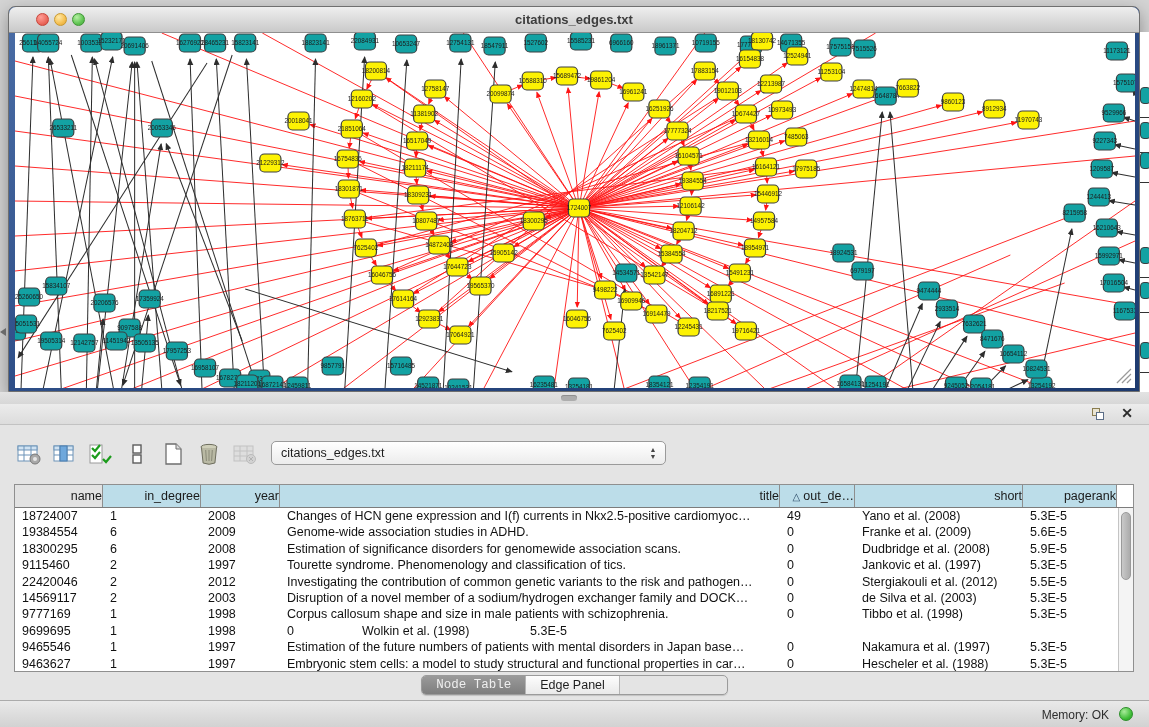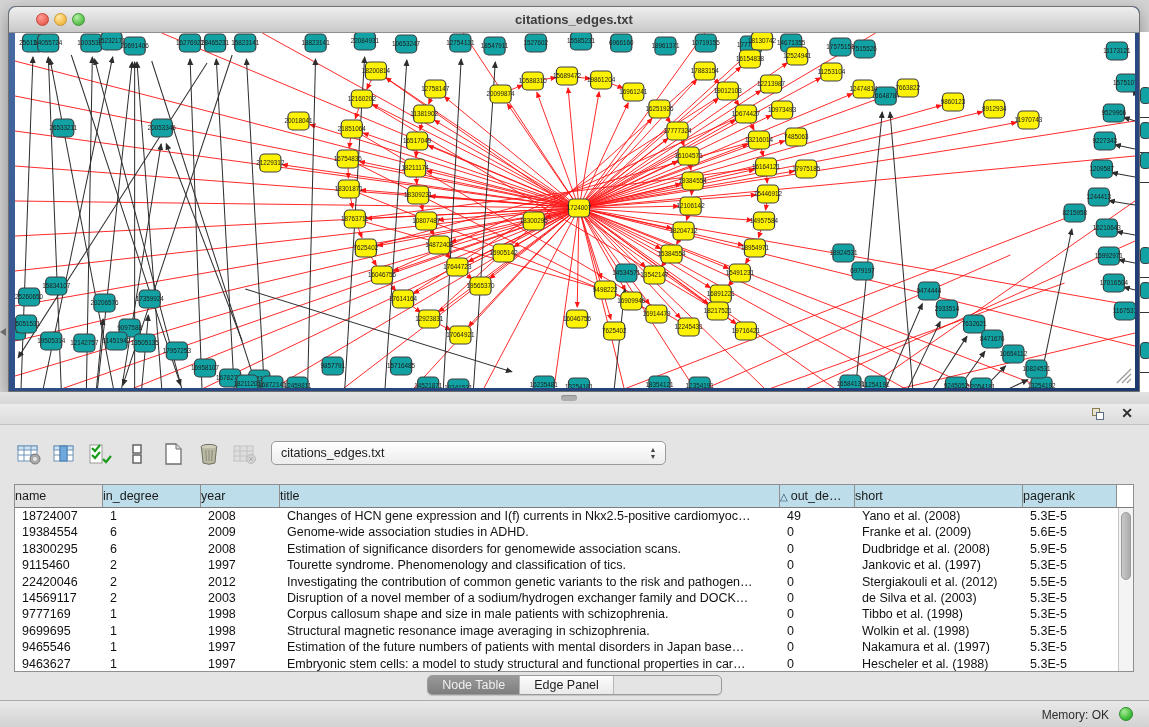--- a/index.html
+++ b/index.html
@@ -57,38 +57,38 @@
   .fx span { font-size:9px; }
 
   .combo { position:absolute; left:271px; top:16px; width:395px; height:24px; border:1px solid #9a9a9a;
     border-radius:5px; background:linear-gradient(#ffffff,#ececec); display:flex; align-items:center; }
   .combo-text { flex:1; padding-left:9px; font-size:12.5px; color:#1c1c1c; }
   .combo-stepper { width:20px; text-align:center; color:#444; font-size:7px; line-height:7px; padding-right:4px; }
 
   .tablebox { position:absolute; left:14px; top:59px; width:1120px; height:188px; background:#fff;
     border:1px solid #8f8f8f; overflow:hidden; }
   .thead { display:flex; height:23px; border-bottom:1px solid #7c7c7c; }
-  .th { font-size:12.5px; color:#1a1a1a; text-align:left; line-height:22px; border-right:1px solid #8e8e8e;
+  .th { font-size:12.5px; color:#1a1a1a; text-align:right; line-height:22px; border-right:1px solid #8e8e8e;
     background:#bcdde9; overflow:hidden; white-space:nowrap; }
   .th.first { background:#e2e2e2; }
   .sortglyph { font-size:10px; color:#2b4a66; margin-right:3px; }
   .trow { display:flex; height:16.4px; }
   .td { font-size:12.5px; color:#111; white-space:nowrap; overflow:hidden; padding-left:7px; line-height:16px; }
 
   .vscroll { position:absolute; right:0; top:23px; bottom:0; width:15px; background:#f4f4f4; border-left:1px solid #c4c4c4; }
   .vthumb { position:absolute; left:2px; top:4px; width:10px; height:68px; border-radius:5px;
     background:linear-gradient(90deg,#c9c9c9,#ababab); border:1px solid #9a9a9a; }
 
   .tabs { position:absolute; left:0; top:250px; width:1149px; display:flex; justify-content:center; }
   .seg { display:flex; border:1px solid #9b9b9b; border-radius:5px; overflow:hidden; height:20px;
     box-shadow:0 1px 1px rgba(0,0,0,.15); }
   .seg .tab { padding:0 14px; font-size:12.5px; line-height:19px; color:#1e1e1e;
     background:linear-gradient(#fdfdfd,#e9e9e9); border-right:1px solid #b5b5b5; }
   .seg .tab:last-child { border-right:none;margin-top:32px; }
-  .seg .tab.sel { background:linear-gradient(#9a9a9a,#7e7e7e); color:#efefef; }
+  .seg .tab.sel { background:linear-gradient(#9a9a9a,#7e7e7e); color:#efefef;font-family:Liberation Mono, monospace; }
 
   
   .statusbar { position:absolute; left:0; top:700px; width:1149px; height:27px;
     background:linear-gradient(#e9e9e9,#d2d2d2); border-top:1px solid #ababab; }
   .mem-label { position:absolute; right:40px; top:7px; font-size:12px; color:#2e2e2e; }
   .mem-led { position:absolute; right:16px; top:6px; width:14px; height:14px; border-radius:50%;
     background:radial-gradient(circle at 35% 30%,#a8eb9a,#3cbb35 65%,#2a9b27); border:1px solid #2b8f28; }
 </style>
 </head>
 <body>
@@ -1077,21 +1077,20 @@
             <div class="td" style="width:79px">1998</div>
             <div class="td" style="width:500px">Corpus callosum shape and size in male patients with schizophrenia.</div>
             <div class="td" style="width:75px">0</div>
             <div class="td" style="width:168px">Tibbo et al. (1998)</div>
             <div class="td" style="width:94px">5.3E-5</div>
           </div>
           <div class="trow">
             <div class="td" style="width:88px">9699695</div>
             <div class="td" style="width:98px">1</div>
             <div class="td" style="width:79px">1998</div>
-            <div class="td" style="width:500px">Structural magnetic resonance image averaging in schizophrenia.</div>
             <div class="td" style="width:75px">0</div>
             <div class="td" style="width:168px">Wolkin et al. (1998)</div>
             <div class="td" style="width:94px">5.3E-5</div>
           </div>
           <div class="trow">
             <div class="td" style="width:88px">9465546</div>
             <div class="td" style="width:98px">1</div>
             <div class="td" style="width:79px">1997</div>
             <div class="td" style="width:500px">Estimation of the future numbers of patients with mental disorders in Japan base…</div>
             <div class="td" style="width:75px">0</div>

